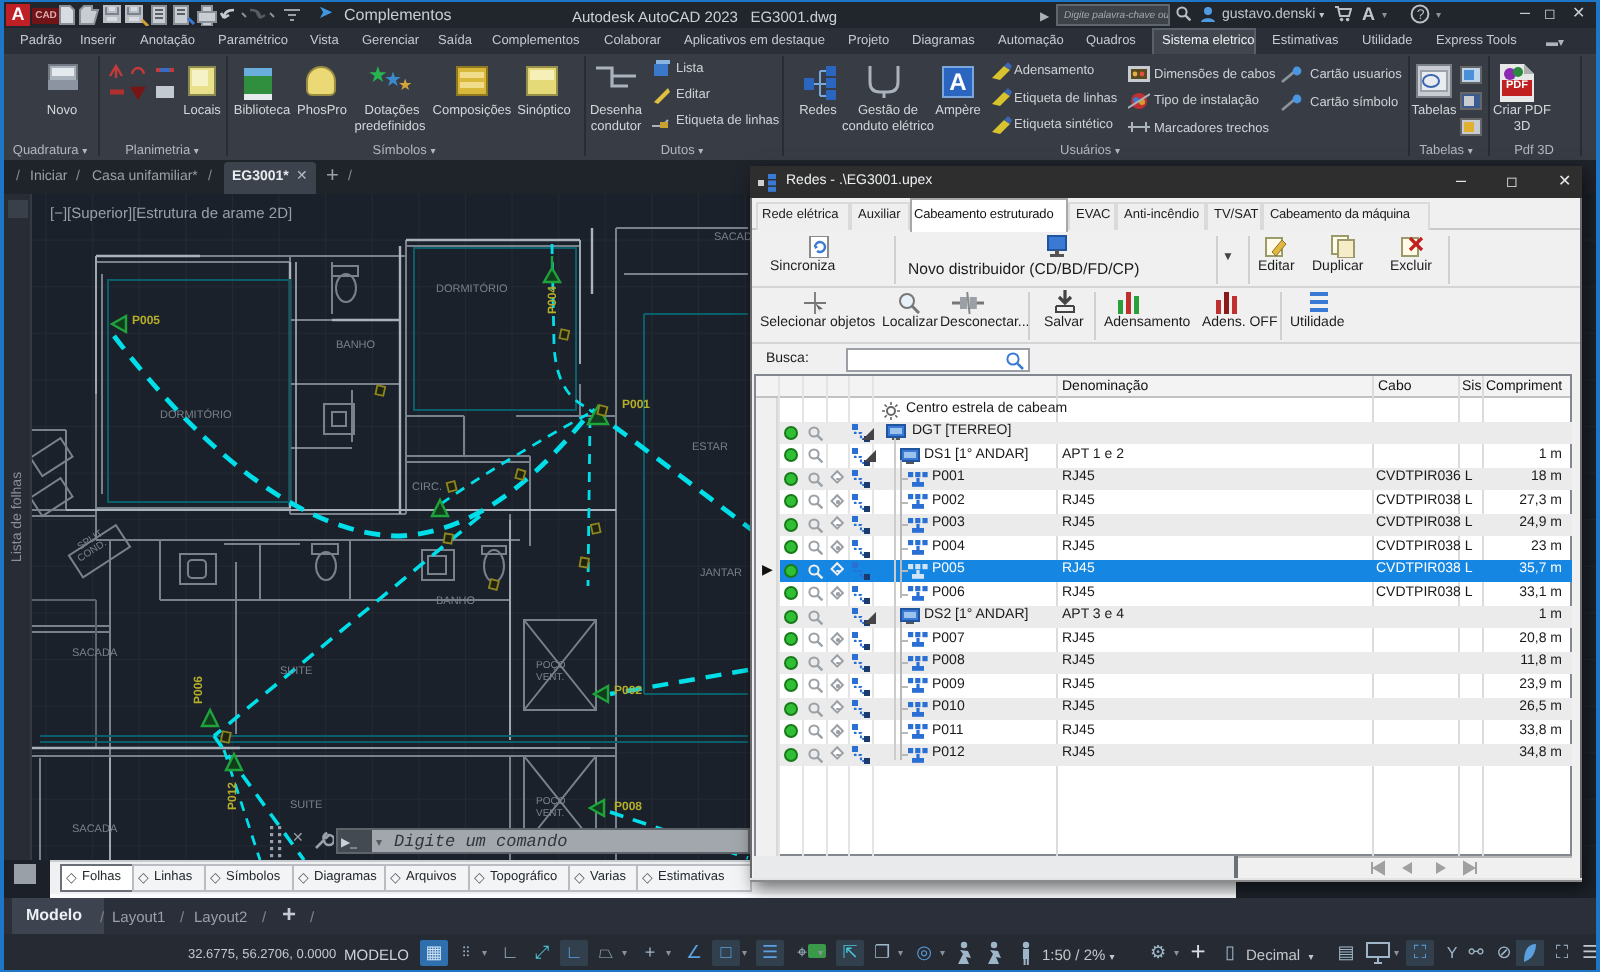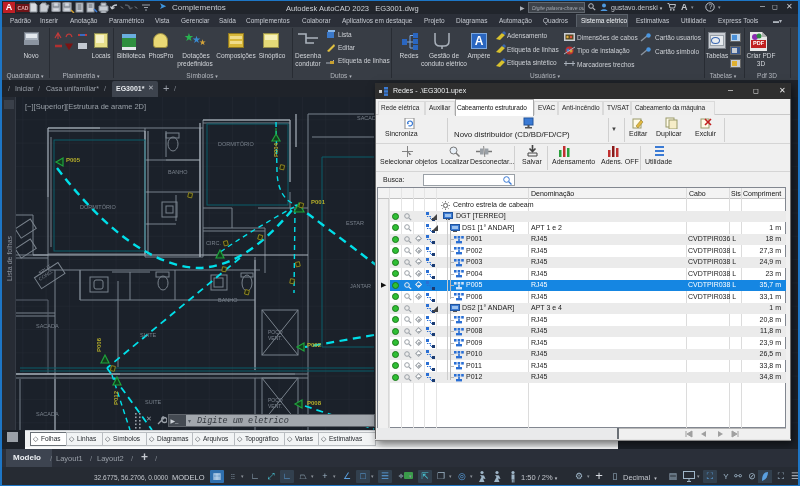--- a/index.html
+++ b/index.html
@@ -432,21 +432,21 @@
       </g>
     </svg>
 <span class="abs" style="left:146px;top:415px;font-size:7px;color:#9aa0a8;">✕</span>
 <svg class="abs" style="left:157px;top:415px;" width="10" height="10" viewBox="0 0 10 10">
       <path d="M1 9 L5 5 M5 5 A2.5 2.5 0 1 0 7.5 2.5 L6 4 L5 3 L6.5 1.5 A2.5 2.5 0 0 0 5 5" stroke="#9aa0a8" stroke-width="1.3" fill="none"></path>
     </svg>
 <div class="abs" style="left:168px;top:414px;width:207px;height:13px;background:#a2a7ad;border:1px solid #5f646b;"></div>
 <div class="abs" style="left:169px;top:415px;width:17px;height:11px;background:#444a52;"></div>
 <span class="abs" style="left:170.5px;top:416.5px;font-size:6px;color:#cdd2d8;">▶_</span>
 <span class="abs" style="left:188px;top:417px;font-size:6px;color:#555b63;">▾</span>
-<span class="abs" style="left:197px;top:416px;font-size:8.5px;font-style:italic;color:#31363d;font-family:'Liberation Mono',monospace;">Digite um eletrico</span>
+<span class="abs" style="left:197px;top:416px;font-size:8.5px;font-style:italic;color:#31363d;font-family:'Liberation Mono',monospace;">Digite um comando</span>
 <div class="abs" style="left:25px;top:430px;width:593px;height:19px;background:#eef0f1;border-top:1px solid #c8ccd0;border-bottom:2px solid #fafbfc;"></div>
 <div class="abs" style="left:7px;top:432px;width:11px;height:10px;background:#9aa0a8;"></div>
 <div class="abs" style="left:30px;top:432px;width:44px;height:14px;background:#ffffff;border:1px solid #6a7076;"></div>
 <span class="abs" style="left:33px;top:435px;font-size:7px;color:#54595e;">◇</span>
 <span class="abs" style="left:41px;top:435px;font-size:6.5px;color:#24282c;">Folhas</span>
 <div class="abs" style="left:66px;top:432px;width:44px;height:14px;background:#f2f4f5;border:1px solid #b9bdc1;"></div>
 <span class="abs" style="left:69px;top:435px;font-size:7px;color:#54595e;">◇</span>
 <span class="abs" style="left:77px;top:435px;font-size:6.5px;color:#24282c;">Linhas</span>
 <div class="abs" style="left:102px;top:432px;width:52px;height:14px;background:#f2f4f5;border:1px solid #b9bdc1;"></div>
 <span class="abs" style="left:105px;top:435px;font-size:7px;color:#54595e;">◇</span>

